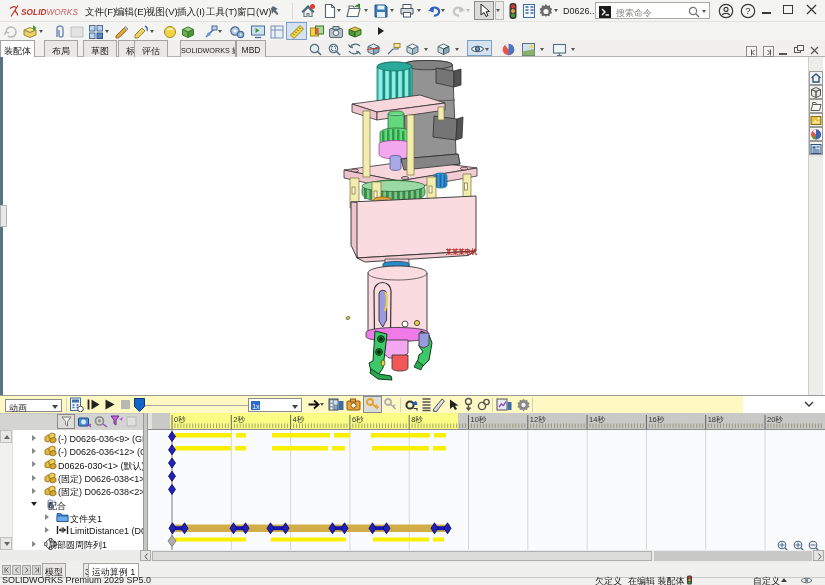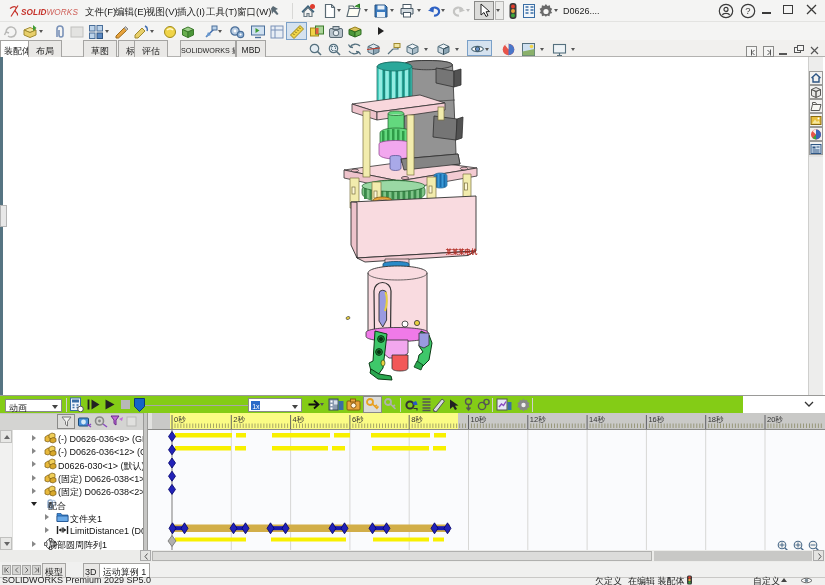--- a/index.html
+++ b/index.html
@@ -5,21 +5,21 @@
 html,body{width:825px;height:585px;overflow:hidden}
 body{font-family:"Liberation Sans",sans-serif;position:relative;background:#fff;font-size:9px;color:#222}
 .ab{position:absolute}
 .tb1{left:0;top:0;width:825px;height:22px;background:#f4f4f3}
 .tb2{left:0;top:22px;width:825px;height:18px;background:#f4f4f3}
 .tabrow{left:0;top:40px;width:825px;height:17px;background:#f1f0ee;border-bottom:1px solid #b3b2b0}
 .vp{left:0;top:57px;width:825px;height:338px;background:#fff}
 .menu{font-size:9.5px;color:#222;top:6px}
 .tab{position:absolute;top:0;height:17px;border:1px solid #a5a4a2;border-bottom:none;background:#e9e8e6;color:#222;font-size:9px;text-align:center;padding-top:3.5px;white-space:nowrap;overflow:hidden}
 .tab.act{background:#fff;border-bottom:1px solid #fff;height:18px}
-.mm{left:0;top:395px;width:743px;height:167px;background:#84cc16}
+.mm{left:0;top:395px;width:743px;height:167px;background:#fef9c3}
 .trow{position:absolute;left:0;width:143px;height:13.2px;white-space:nowrap;overflow:hidden}
 .trow .tx{position:absolute;top:2.5px;font-size:9px;color:#111}
 .mi{position:absolute;top:2px;width:15px;height:15px}
 .sbar{left:0;top:577px;width:825px;height:8px;background:#f0f0ef;border-top:1px solid #c9c8c6}
 .doctabs{left:0;top:562px;width:825px;height:15px;background:#f0f0ef}
 .dtab{position:absolute;top:1px;height:14px;background:#e9e8e6;border:1px solid #a5a4a2;border-bottom:none;font-size:9px;text-align:center;padding-top:2px}
 .dtab.act{background:#fff}
 .ico{position:absolute;width:16px;height:16px}
 svg{display:block}
 .cd{width:0;height:0;border-left:2.6px solid transparent;border-right:2.6px solid transparent;border-top:3.6px solid #555}
@@ -119,20 +119,33 @@
       </svg>
     </div>
   <div class="ico" style="left:538px;top:3px">
       <svg width="16" height="16">
         <path d="M8 2 L9.7 4.2 L12.4 3.4 L12.8 6.2 L15 7.2 L13.6 9.6 L15 12 L12.4 12.8 L12 15.4 L9.3 14.6 L8 16 L6.3 14.6 L3.6 15.4 L3.2 12.8 L1 12 L2.4 9.6 L1 7.2 L3.2 6.2 L3.6 3.4 L6.3 4.2 Z" fill="#6a6a6a" transform="scale(.9) translate(.8,-.8)"></path>
         <circle cx="8" cy="8.5" r="2.6" fill="#f7f7f6"></circle>
       </svg>
     </div>
   <div class="ab cd" style="left:554px;top:9px"></div>
   <span class="ab" style="left:563px;top:6px;font-size:9px;color:#222">D0626....</span>
+  <div class="ab" style="left:595px;top:2px;width:115px;height:17px;background:#fff;border:1px solid #aaa9a7">
+    <svg class="ab" style="left:3px;top:2.5px" width="12" height="12">
+        <rect width="12" height="12" fill="#1a1a1a"></rect>
+        <path d="M3 3 L6 6 L3 9" stroke="#fff" stroke-width="1.4" fill="none"></path>
+        <path d="M6.5 9 H10" stroke="#fff" stroke-width="1.4"></path>
+      </svg>
+    <span class="ab" style="left:20px;top:4px;color:#8a8a88;font-size:9px">搜索命令</span>
+    <svg class="ab" style="left:92px;top:2.5px" width="12" height="12">
+        <circle cx="5" cy="5" r="3.6" fill="none" stroke="#777" stroke-width="1.2"></circle>
+        <path d="M7.8 7.8 L11 11" stroke="#777" stroke-width="1.4"></path>
+      </svg>
+    <div class="ab cd" style="left:106px;top:7px"></div>
+  </div>
   <div class="ico" style="left:718px;top:3px">
       <svg width="16" height="16">
         <circle cx="8" cy="8" r="6.7" fill="none" stroke="#3a3a3a" stroke-width="1.2"></circle>
         <circle cx="8" cy="6.4" r="2" fill="none" stroke="#3a3a3a" stroke-width="1.2"></circle>
         <path d="M4.5 12.2 C5 9.8,11 9.8,11.5 12.2" fill="none" stroke="#3a3a3a" stroke-width="1.2"></path>
       </svg>
     </div>
   <div class="ico" style="left:740px;top:3px">
       <svg width="16" height="16">
         <circle cx="8" cy="8" r="6.7" fill="none" stroke="#3a3a3a" stroke-width="1.2"></circle>
@@ -261,21 +274,21 @@
         <path d="M2 5.5 L8 3 L14 5.5 L8 8 Z" fill="#d8c25a" stroke="#96801a"></path>
         <path d="M2 5.5 V10.5 L8 13 V8 Z" fill="#4c963a" stroke="#2c6a20"></path>
         <path d="M14 5.5 V10.5 L8 13 V8 Z" fill="#6ab04e" stroke="#2c6a20"></path>
       </svg>
     </div>
   <div class="ab" style="left:378px;top:5px;width:0;height:0;border-top:4px solid transparent;border-bottom:4px solid transparent;border-left:6px solid #222"></div>
 </div>
 
 <div class="ab tabrow">
   <div class="tab act" style="left:0;width:35px">装配体</div>
-  <div class="tab" style="left:28px;width:34px">布局</div>
+  <div class="tab" style="left:44px;width:34px">布局</div>
   <div class="tab" style="left:83px;width:34px">草图</div>
   <div class="tab" style="left:118px;width:34px">标注</div>
   <div class="tab" style="left:134px;width:34px">评估</div>
   <div class="tab" style="left:180px;width:56px;font-size:7.2px;padding-top:5px">SOLIDWORKS 插件</div>
   <div class="tab" style="left:236px;width:30px;font-size:8.5px">MBD</div>
   <div class="ico" style="left:308px;top:2px">
       <svg width="15" height="15">
         <circle cx="6.5" cy="6.5" r="4.2" fill="#e4ecf2" stroke="#55707e" stroke-width="1.2"></circle>
         <path d="M9.5 9.5 L13 13" stroke="#55707e" stroke-width="1.6"></path>
       </svg>
@@ -929,21 +942,21 @@
         <path d="M2.5 1.5 L5 4 L2.5 6.5" stroke="#666" fill="none" stroke-width="1"></path>
       </svg>
     </div>
 <div class="ab" style="left:32px;top:3px;width:9px;height:10px;background:#d6d6d4;border:1px solid #a6a6a4">
       <svg width="7" height="8">
         <path d="M5.5 1.5 v5 M2 1.5 L4.5 4 L2 6.5" stroke="#666" fill="none" stroke-width="1"></path>
       </svg>
     </div>
   <div class="dtab" style="left:42px;width:24px">模型</div>
   <div class="dtab" style="left:83px;width:36px">3D 视图</div>
-  <div class="dtab act" style="left:99px;width:51px">运动算例 1</div>
+  <div class="dtab act" style="left:88px;width:51px">运动算例 1</div>
 </div>
 
 <div class="ab sbar"></div>
 <div class="ab" style="left:2px;top:575px;font-size:9px;color:#222">SOLIDWORKS Premium 2029 SP5.0</div>
 <div class="ab" style="left:595px;top:575px;font-size:9px;color:#222">欠定义</div>
 <div class="ab" style="left:628px;top:575px;font-size:9px;color:#222">在编辑 装配体</div>
 <div class="ab" style="left:753px;top:575px;font-size:9px;color:#222">自定义</div>
 <div class="ab" style="left:781px;top:578px;width:0;height:0;border-left:3.5px solid transparent;border-right:3.5px solid transparent;border-bottom:4.5px solid #444"></div>
 <svg class="ab" style="left:686px;top:575px" width="7" height="10">
     <rect x="1" y="0.5" width="5" height="9" rx="1.5" fill="#3a3a3a"></rect>

